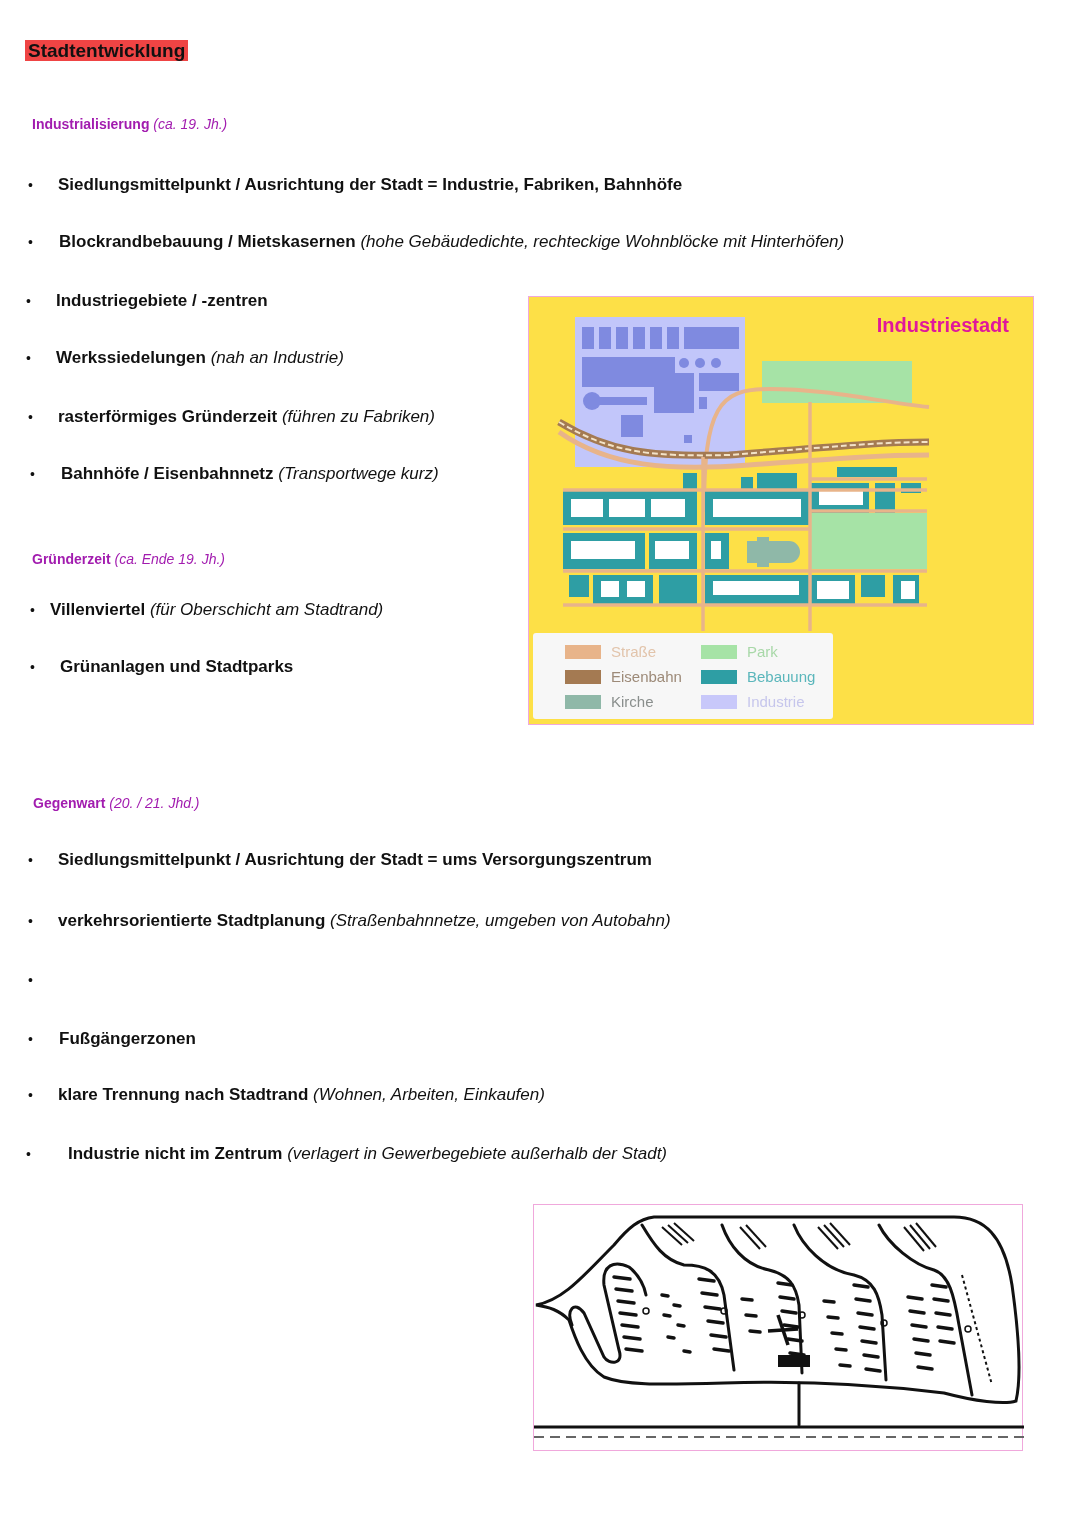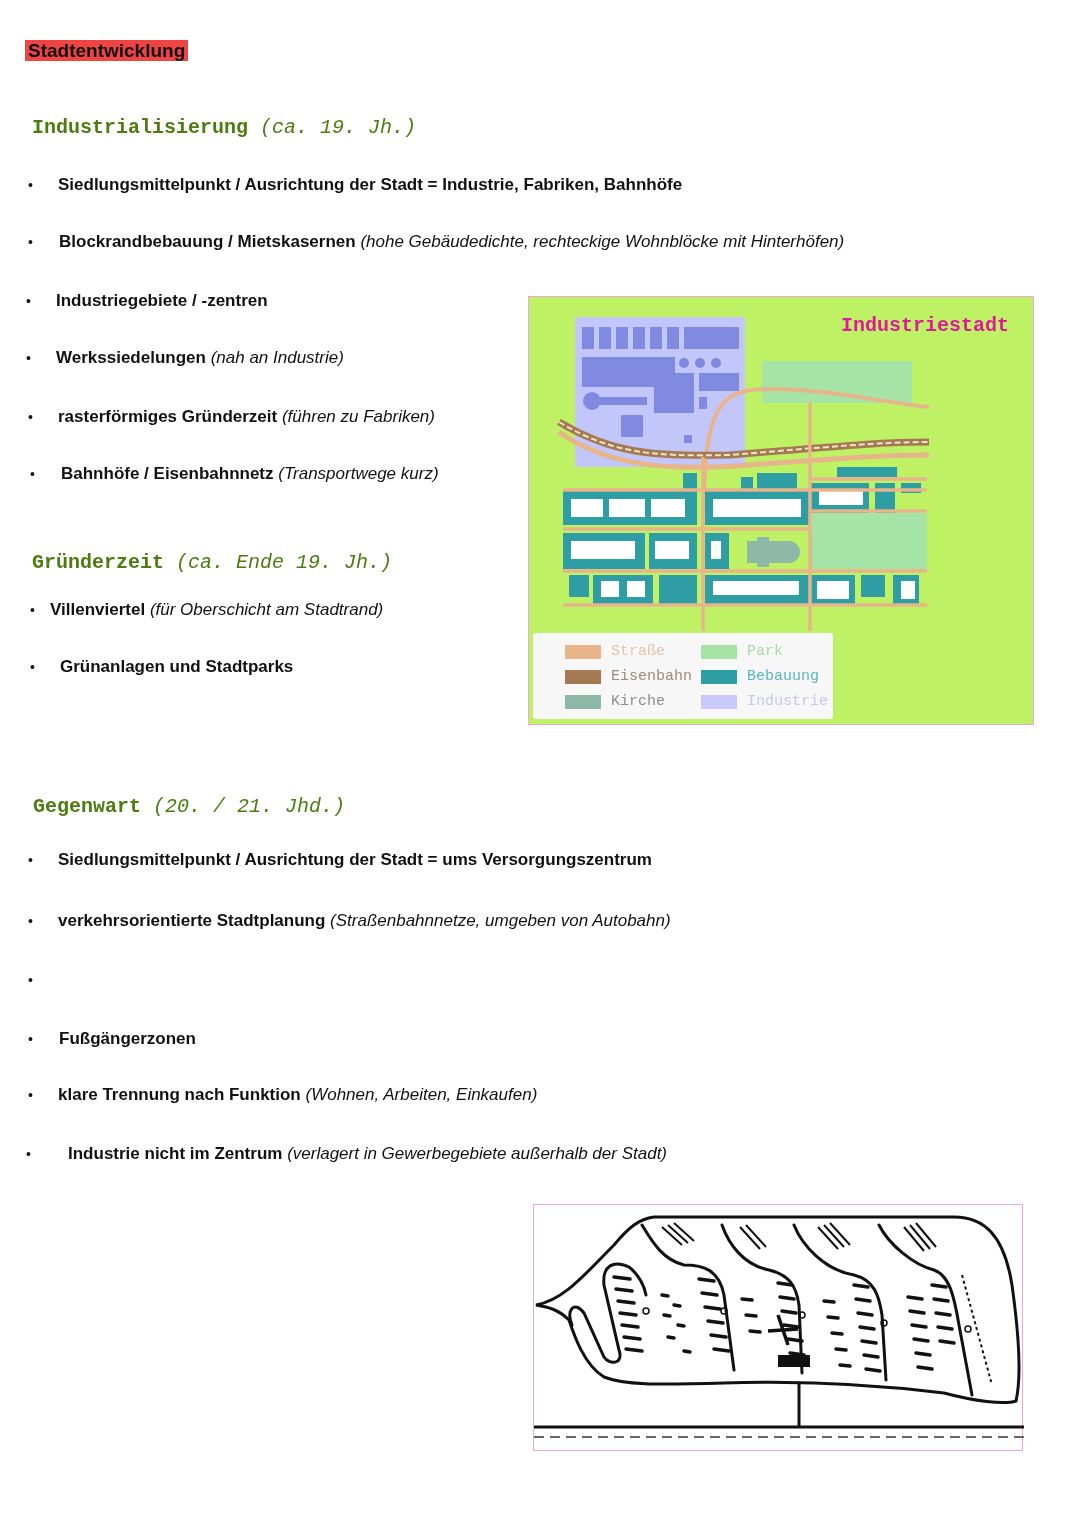--- a/index.html
+++ b/index.html
@@ -5,34 +5,34 @@
   * { box-sizing: border-box; margin: 0; padding: 0; }
   html, body { width: 1080px; height: 1527px; background: #ffffff; overflow: hidden; }
   body { position: relative; font-family: "Liberation Sans", sans-serif; color: #111; }
 
   .title {
     position: absolute; left: 25px; top: 40px;
     font-size: 19px; font-weight: bold; background: #ef4444;
     padding: 0 3px; line-height: 21px; color: #111;
   }
   .section-head {
-    position: absolute; font-size: 20px; font-weight: bold; color: #4d7c0f; font-family: Liberation Mono, monospace;
+    position: absolute; font-size: 14px; font-weight: bold; color: #a21caf;
   }
   .section-head .era { font-weight: normal; font-style: italic; }
   .bullet {
     position: absolute; font-size: 17px; line-height: 20px; white-space: nowrap;
   }
   .bullet .dot { position: absolute; left: 0; top: 0; font-size: 14px; }
   .bullet .b { font-weight: bold; }
   .bullet .n { font-weight: bold; }
   .bullet .i { font-style: italic; font-weight: normal; }
 
   .figure1 {
     position: absolute; left: 528px; top: 296px; width: 506px; height: 429px;
-    border: 1px solid #f0a8dc; background: #bef264; font-family: Liberation Mono, monospace;
+    border: 1px solid #f0a8dc; background: #fde047;
   }
   .fig-title {
     position: absolute; right: 24px; top: 17px; font-size: 20px; font-weight: bold; color: #e0189b;
   }
   .legend {
     position: absolute; left: 4px; top: 336px; width: 300px; height: 86px;
     background: #f7f7f7; border-radius: 3px;
   }
   .legend-item { position: absolute; display: flex; align-items: center; font-size: 15px; }
   .legend-item .sw { width: 36px; height: 14px; margin-right: 10px; }
@@ -216,21 +216,21 @@
 </div>
 <div class="bullet" style="left:28px; top:970px;">
   <span class="dot">•</span>
 </div>
 <div class="bullet" style="left:28px; top:1029px;">
   <span class="dot">•</span>
   <span style="margin-left:31px" class="b">Fußgängerzonen</span>
 </div>
 <div class="bullet" style="left:28px; top:1085px;">
   <span class="dot">•</span>
-  <span style="margin-left:30px" class="b">klare Trennung nach Funktion</span><span class="n"> </span><span class="i">(Wohnen, Arbeiten, Einkaufen)</span>
+  <span style="margin-left:30px" class="b">klare Trennung nach Stadtrand</span><span class="n"> </span><span class="i">(Wohnen, Arbeiten, Einkaufen)</span>
 </div>
 <div class="bullet" style="left:26px; top:1144px;">
   <span class="dot">•</span>
   <span style="margin-left:42px" class="b">Industrie nicht im Zentrum</span><span class="n"> </span><span class="i">(verlagert in Gewerbegebiete außerhalb der Stadt)</span>
 </div>
 
 <div class="figure2">
   <svg width="490" height="247" viewBox="0 0 490 247">
     <g stroke="#111" stroke-width="3" fill="none" stroke-linecap="round">
 

